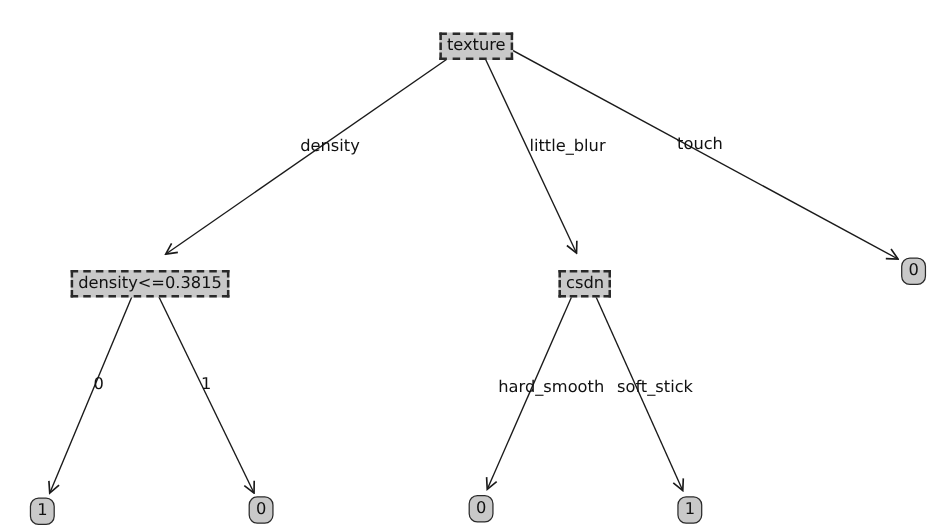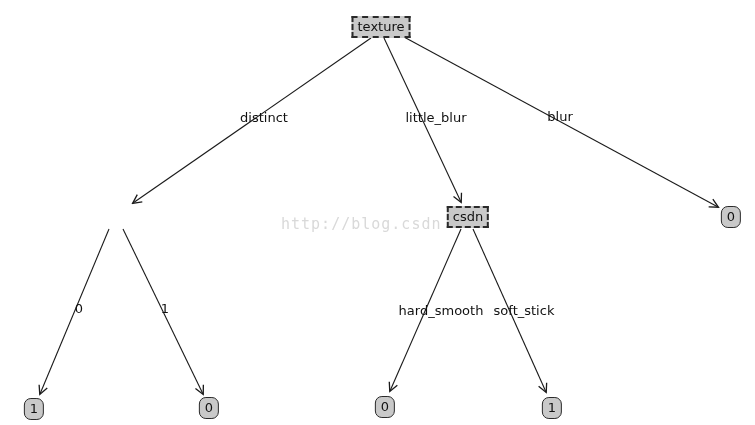--- a/index.html
+++ b/index.html
@@ -15,20 +15,21 @@
     position:absolute;
     transform:translate(-50%,-50%);
     background:#c9c9c9;
     border:2px dashed #2a2a2a;
     padding:1px 4px;
     font-size:13px;
     line-height:16px;
     color:#111;
     white-space:nowrap;
     z-index:3;
+    margin-top:10px;
   }
   .leaf {
     position:absolute;
     transform:translate(-50%,-50%);
     background:#c9c9c9;
     border:1.4px solid #2a2a2a;
     border-radius:7px;
     padding:3px 5px;
     font-size:13px;
     line-height:14px;
@@ -70,42 +71,42 @@
       <line x1="371" y1="38" x2="133" y2="203" marker-end="url(#arrow)"></line>
       <line x1="384" y1="38" x2="461" y2="202" marker-end="url(#arrow)"></line>
       <line x1="404" y1="37" x2="718" y2="207" marker-end="url(#arrow)"></line>
       <line x1="109" y1="229" x2="40" y2="394" marker-end="url(#arrow)"></line>
       <line x1="123" y1="229" x2="203" y2="394" marker-end="url(#arrow)"></line>
       <line x1="461" y1="229" x2="390" y2="391" marker-end="url(#arrow)"></line>
       <line x1="473" y1="229" x2="546" y2="392" marker-end="url(#arrow)"></line>
     </g>
   </svg>
 
-  <div class="watermark">http://blog.csdn</div>
 
   <div class="dnode" style="left:381px; top:27px;">texture</div>
 
+  <div class="dnode" style="left:120px; top:217px;">density&lt;=0.3815</div>
 
   <div class="dnode" style="left:468px; top:217px;">csdn</div>
 
   <div class="leaf" style="left:731px; top:217px;">0</div>
 
   <div class="leaf" style="left:34px; top:409px;">1</div>
 
   <div class="leaf" style="left:209px; top:408px;">0</div>
 
   <div class="leaf" style="left:385px; top:407px;">0</div>
 
   <div class="leaf" style="left:552px; top:408px;">1</div>
 
-  <div class="elabel" style="left:264px; top:117px;">distinct</div>
+  <div class="elabel" style="left:264px; top:117px;">density</div>
 
-  <div class="elabel" style="left:436px; top:117px;">little_blur</div>
+  <div class="elabel" style="left:454px; top:117px;">little_blur</div>
 
-  <div class="elabel" style="left:560px; top:116px;">blur</div>
+  <div class="elabel" style="left:560px; top:116px;">touch</div>
 
   <div class="elabel" style="left:79px; top:308px;">0</div>
 
   <div class="elabel" style="left:165px; top:308px;">1</div>
 
   <div class="elabel" style="left:441px; top:310px;">hard_smooth</div>
 
   <div class="elabel" style="left:524px; top:310px;">soft_stick</div>
 
 </div>

